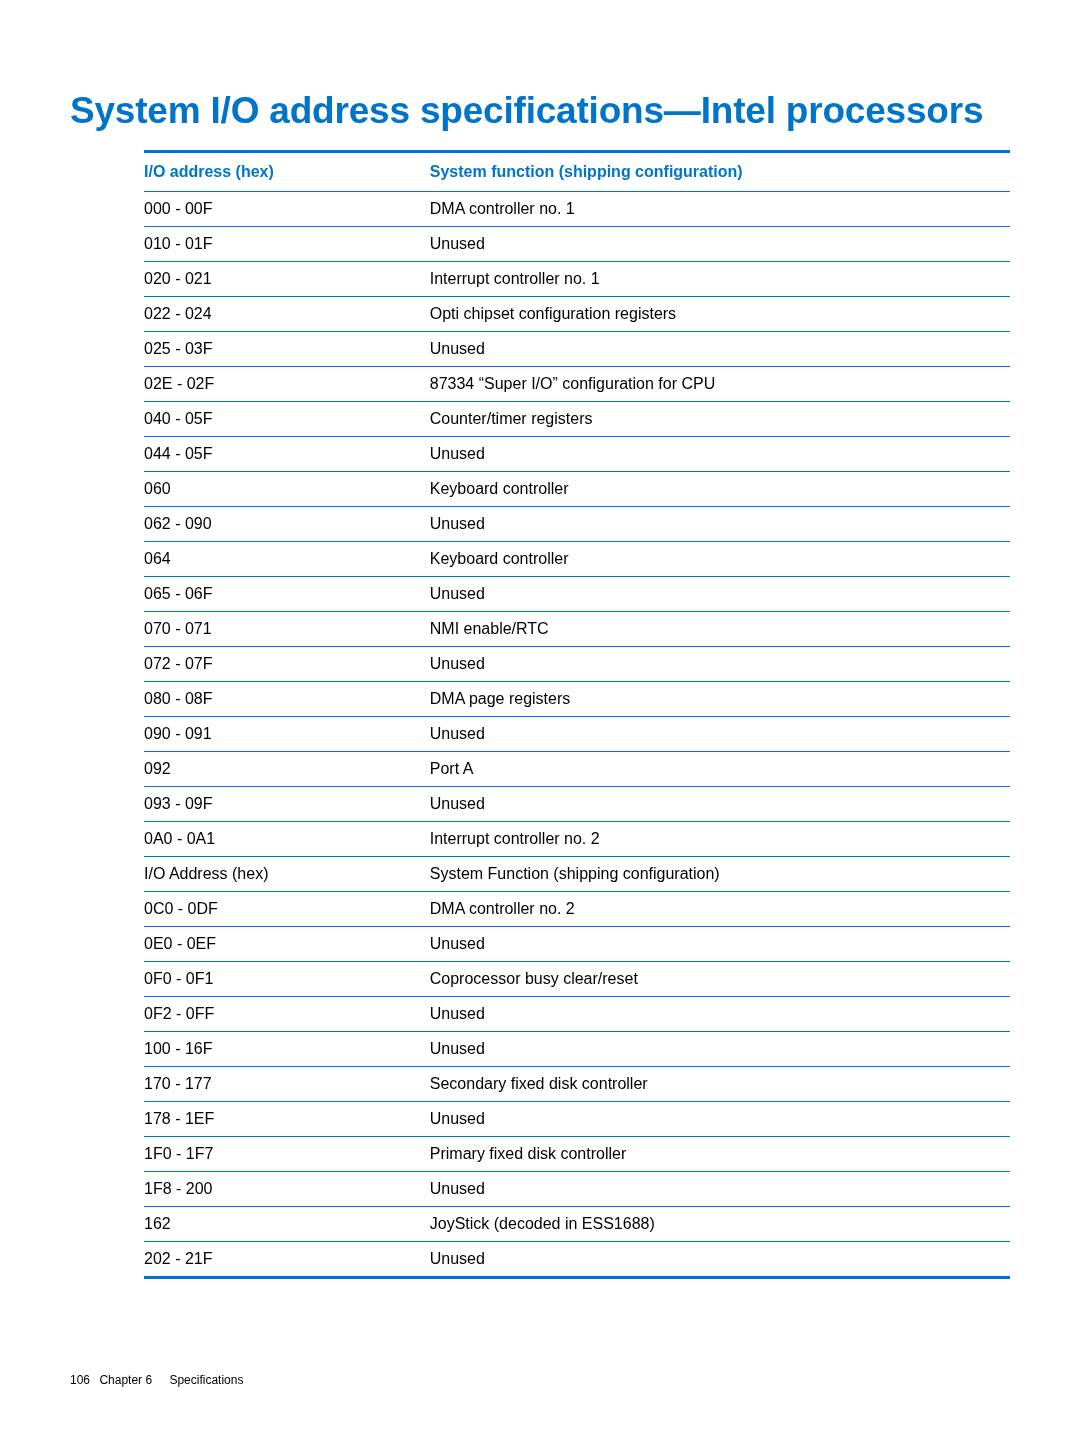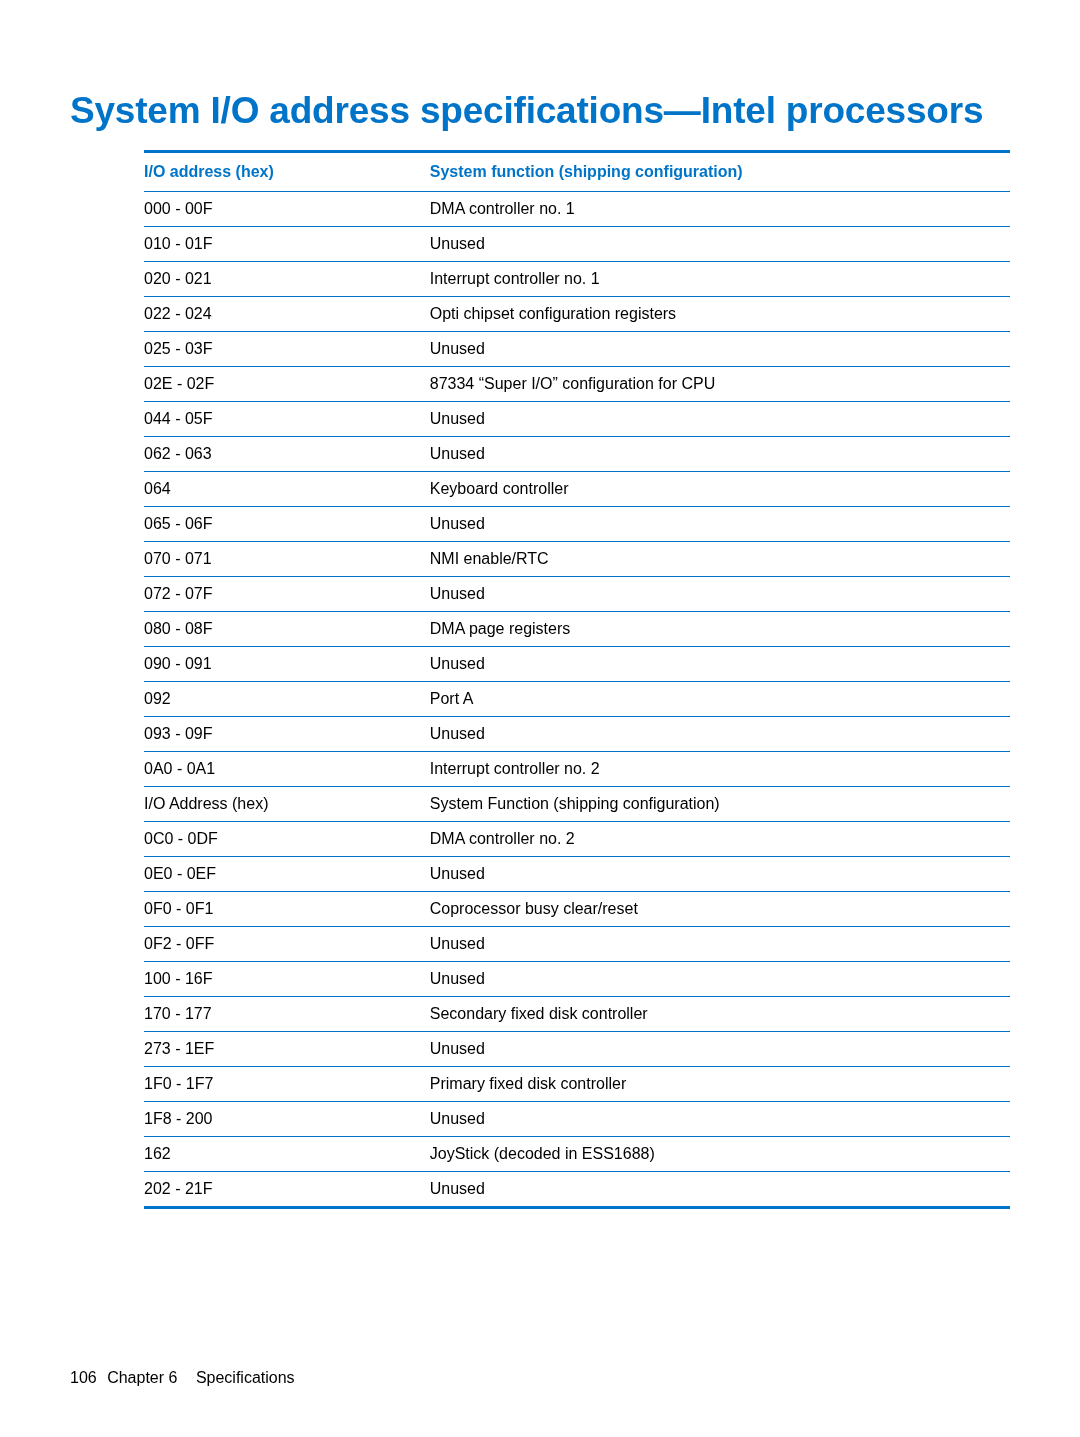--- a/index.html
+++ b/index.html
@@ -48,21 +48,21 @@
   tbody tr:last-child td{
     border-bottom:3px solid #0074c8;
     margin-left:24px;
   }
   .col-addr{width:33%;}
   .col-func{width:67%;}
   .footer{
     position:absolute;
     left:70px;
     bottom:50px;
-    font-size:16px;
+    font-size:12px;
   }
   .footer .pnum{display:inline;}
   .footer .chap{display:inline;margin-left:6px;}
   .footer .sect{display:inline;margin-left:14px;}
 </style>
 </head>
 <body>
 
 <div class="page">
 
@@ -98,25 +98,33 @@
         </tr>
         <tr>
           <td>025 - 03F</td>
           <td>Unused</td>
         </tr>
         <tr>
           <td>02E - 02F</td>
           <td>87334 “Super I/O” configuration for CPU</td>
         </tr>
         <tr>
+          <td>040 - 05F</td>
+          <td>Counter/timer registers</td>
+        </tr>
+        <tr>
           <td>044 - 05F</td>
           <td>Unused</td>
         </tr>
         <tr>
-          <td>062 - 063</td>
+          <td>060</td>
+          <td>Keyboard controller</td>
+        </tr>
+        <tr>
+          <td>062 - 090</td>
           <td>Unused</td>
         </tr>
         <tr>
           <td>064</td>
           <td>Keyboard controller</td>
         </tr>
         <tr>
           <td>065 - 06F</td>
           <td>Unused</td>
         </tr>
@@ -170,21 +178,21 @@
         </tr>
         <tr>
           <td>100 - 16F</td>
           <td>Unused</td>
         </tr>
         <tr>
           <td>170 - 177</td>
           <td>Secondary fixed disk controller</td>
         </tr>
         <tr>
-          <td>273 - 1EF</td>
+          <td>178 - 1EF</td>
           <td>Unused</td>
         </tr>
         <tr>
           <td>1F0 - 1F7</td>
           <td>Primary fixed disk controller</td>
         </tr>
         <tr>
           <td>1F8 - 200</td>
           <td>Unused</td>
         </tr>

